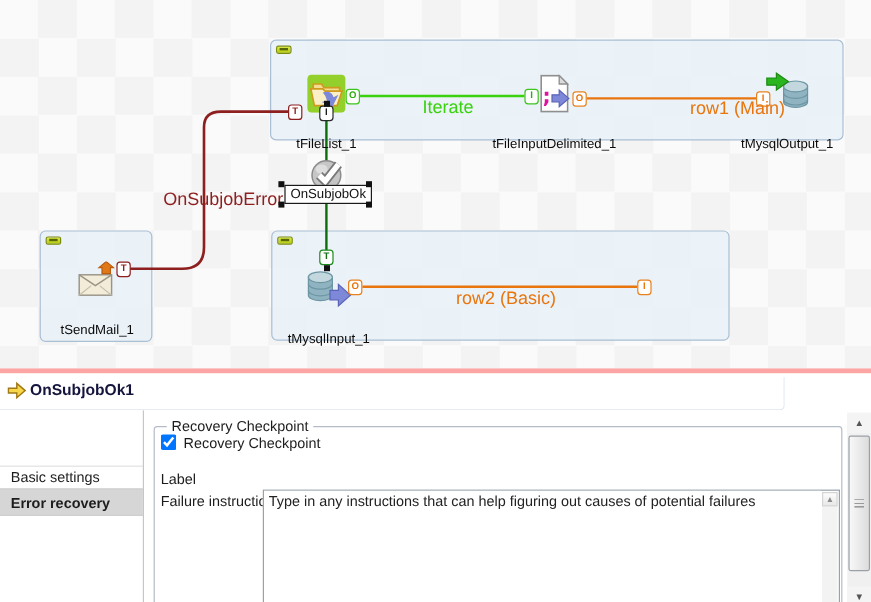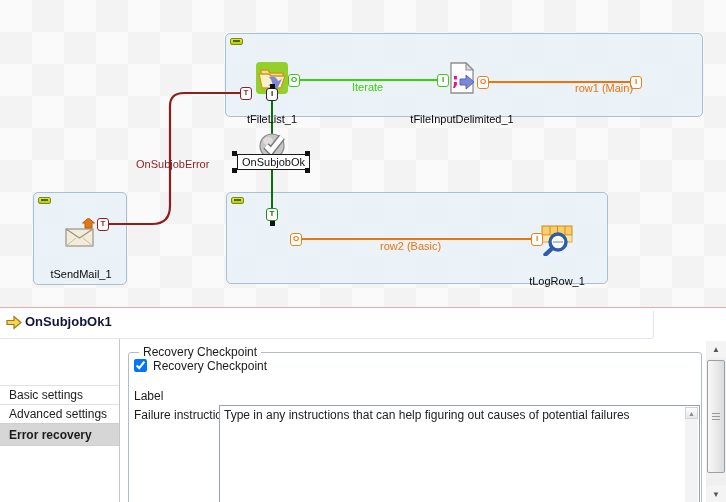--- a/index.html
+++ b/index.html
@@ -21,34 +21,34 @@
   .comp-label { font-size:11px; color:#0a0a0a; margin-top:15px; white-space:nowrap; }
 
   .port { position:absolute; width:12px; height:13px; background:#fff; border-radius:3px;
           font-size:8px; font-weight:bold; line-height:10px; text-align:center; }
   .port.green  { border:1.5px solid #3cc51c; color:#2fae12; }
   .port.orange { border:1.5px solid #e8821e; color:#e8750e; }
   .port.red    { border:1.5px solid #8e1f1f; color:#8e1f1f; }
   .port.dkgreen{ border:1.5px solid #1e8c1e; color:#147014; }
   .port.black  { border:1.5px solid #2a2a2a; color:#1a1a1a; }
 
-  .conn-label { position:absolute; font-size:11px; white-space:nowrap; }
+  .conn-label { position:absolute; font-size:15px; white-space:nowrap; }
   .lbl-iterate { color:#3ad20e; }
   .lbl-row { color:#e8750e; }
   .lbl-error { color:#8e1f1f; }
 
   .ok-label-box { position:absolute; left:237px; top:154px; background:#fff; border:1px solid #1a1a1a;
                   font-size:11px; color:#111; padding:1px 4px; }
   .handle { position:absolute; width:5px; height:5px; background:#111; }
 
   .okcheck { position:absolute; left:258px; top:131px; }
 
   
   .panel { position:absolute; left:0; top:307px; width:726px; height:195px;
-           background:#fff; border-top:1px solid #fca5a5; overflow:hidden; }
+           background:#fff; border-top:4px solid #fca5a5; overflow:hidden; }
   .header-frame { position:absolute; left:-4px; top:3px; width:658px; height:28px;
                   border-right:1px solid #dfe6f0; border-bottom:1px solid #dfe6f0; border-radius:0 0 4px 0; }
   .panel-title { position:absolute; left:25px; top:6px; font-size:13px; font-weight:bold; color:#14143c; }
   .panel-arrow { position:absolute; left:6px; top:7px; }
 
   .tabs { position:absolute; left:0; top:39px; width:119px;margin-top:38px; }
   .tab { height:19px; padding:2px 0 0 9px; font-size:12px; color:#1c1c1c; border-top:1px solid #e2e2e2; }
   .tab.selected { height:23px; padding-top:4px; background:#d6d6d6; font-weight:bold;
                   border-top:1px solid #cfcfcf; border-bottom:1px solid #cfcfcf; }
   .vdivider { position:absolute; left:119px; top:31px; width:1px; height:164px; background:#c6c6c6; }
@@ -119,43 +119,50 @@
     <div class="component" style="left:402px;top:62px;width:120px;">
       <svg width="26" height="32" viewBox="0 0 26 32">
         <path d="M2 1 h15 l7 7 v23 H2 z" fill="#fff" stroke="#8f8f8f" stroke-width="1.3"></path>
         <path d="M17 1 l7 7 h-7 z" fill="#dcdcdc" stroke="#8f8f8f" stroke-width="1.1"></path>
         <text x="3" y="24" font-size="17" font-weight="bold" fill="#e0119e" font-family="DejaVu Sans, sans-serif">;</text>
         <path d="M11 17 h6 v-4 l8 7 -8 7 v-4 h-6 z" fill="#7d88d8" stroke="#5a63b8"></path>
       </svg>
       <div class="comp-label">tFileInputDelimited_1</div>
     </div>
 
+    <div class="component" style="left:606px;top:60px;width:100px;">
+      <svg width="36" height="34" viewBox="0 0 36 34">
+        <path d="M15 12 v13 a10 4.5 0 0 0 20 0 V12 z" fill="#8fb3c0" stroke="#6d96a4"></path>
+        <ellipse cx="25" cy="12" rx="10" ry="4.5" fill="#c2d8de" stroke="#6d96a4"></ellipse>
+        <path d="M15 17.5 a10 4.5 0 0 0 20 0 M15 23 a10 4.5 0 0 0 20 0" fill="none" stroke="#6d96a4"></path>
+        <path d="M1 5 h8 V1 l10 7 -10 7 V11 H1 z" fill="#2ab41e" stroke="#1d8c14"></path>
+      </svg>
+      <div class="comp-label">tMysqlOutput_1</div>
+    </div>
 
     <div class="component" style="left:41px;top:218px;width:80px;">
       <svg width="36" height="31" viewBox="0 0 36 31">
         <rect x="3" y="11" width="27" height="17" fill="#f2ecd9" stroke="#9a9488" stroke-width="1.2"></rect>
         <path d="M3 11 l13.5 9 13.5 -9" fill="none" stroke="#9a9488" stroke-width="1.2"></path>
         <path d="M3 28 l10 -8 M30 28 l-10 -8" fill="none" stroke="#c4beae"></path>
         <path d="M22 10 V5 h-2.5 l6 -5 6 5 H29 v5 z" fill="#e07818" stroke="#b85c10"></path>
       </svg>
       <div class="comp-label">tSendMail_1</div>
     </div>
 
-
-    <div class="component" style="left:507px;top:225px;width:100px;">
-      <svg width="32" height="31" viewBox="0 0 32 31">
-        <rect x="1" y="1" width="30" height="9" fill="#f6cf6a" stroke="#d4881c"></rect>
-        <path d="M9 1 v9 M16.5 1 v9 M24 1 v9" stroke="#d4881c"></path>
-        <rect x="1" y="10" width="30" height="7" fill="#fbe7ae" stroke="#e0a83c"></rect>
-        <circle cx="17" cy="17" r="8" fill="rgba(255,255,255,0.9)" stroke="#2d5ca8" stroke-width="3.4"></circle>
-        <path d="M12 17 h10" stroke="#8fabd0" stroke-width="1.4"></path>
-        <path d="M11 23.5 L4.5 29.5" stroke="#2d5ca8" stroke-width="4.4" stroke-linecap="round"></path>
-      </svg>
-      <div class="comp-label">tLogRow_1</div>
-    </div>
+    <div class="component" style="left:224px;top:225px;width:100px;">
+      <svg width="40" height="32" viewBox="0 0 40 32">
+        <path d="M3 6 v15 a10 4.5 0 0 0 20 0 V6 z" fill="#8fb3c0" stroke="#6d96a4"></path>
+        <ellipse cx="13" cy="6" rx="10" ry="4.5" fill="#c2d8de" stroke="#6d96a4"></ellipse>
+        <path d="M3 11.5 a10 4.5 0 0 0 20 0 M3 17 a10 4.5 0 0 0 20 0" fill="none" stroke="#6d96a4"></path>
+        <path d="M21 17 h7 v-5 l10 9 -10 9 v-5 h-7 z" fill="#7d88d8" stroke="#5a63b8"></path>
+      </svg>
+      <div class="comp-label">tMysqlInput_1</div>
+    </div>
+
 
     <div class="okcheck">
       <svg width="30" height="30" viewBox="0 0 30 30">
         <circle cx="14" cy="15" r="12" fill="#c6c6c6" stroke="#8a8a8a" stroke-width="1.2"></circle>
         <ellipse cx="10" cy="10" rx="5" ry="4" fill="#dedede"></ellipse>
         <path d="M8 15 L13 20 L24 6" stroke="#787878" stroke-width="7.5" fill="none"></path>
         <path d="M8 15 L13 20 L24 6" stroke="#ffffff" stroke-width="4.6" fill="none"></path>
       </svg>
     </div>
 
@@ -189,21 +196,20 @@
     <div class="header-frame"></div>
     <span class="panel-arrow">
       <svg width="16" height="15" viewBox="0 0 16 15">
         <path d="M1 5.5 h7 V1.5 l7 6 -7 6 V9.5 h-7 z" fill="#f7d64a" stroke="#a07818" stroke-width="1.2"></path>
       </svg>
     </span>
     <div class="panel-title">OnSubjobOk1</div>
 
     <div class="tabs">
       <div class="tab">Basic settings</div>
-      <div class="tab">Advanced settings</div>
       <div class="tab selected">Error recovery</div>
     </div>
     <div class="vdivider"></div>
 
     <div class="groupbox">
       <span class="legend">Recovery Checkpoint</span>
       <input type="checkbox" class="cb" checked="checked" style="">
       <span class="cb-label">Recovery Checkpoint</span>
 
       <span class="field-label" style="left:5px;top:36px;">Label</span>

